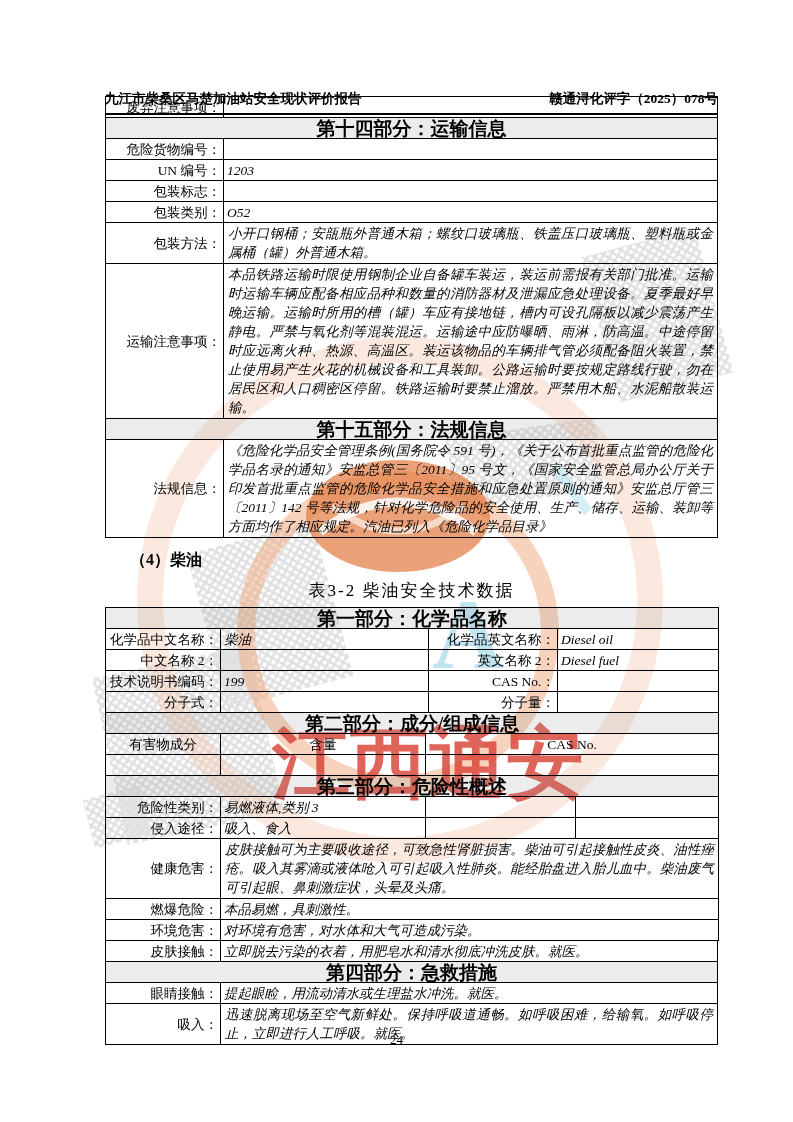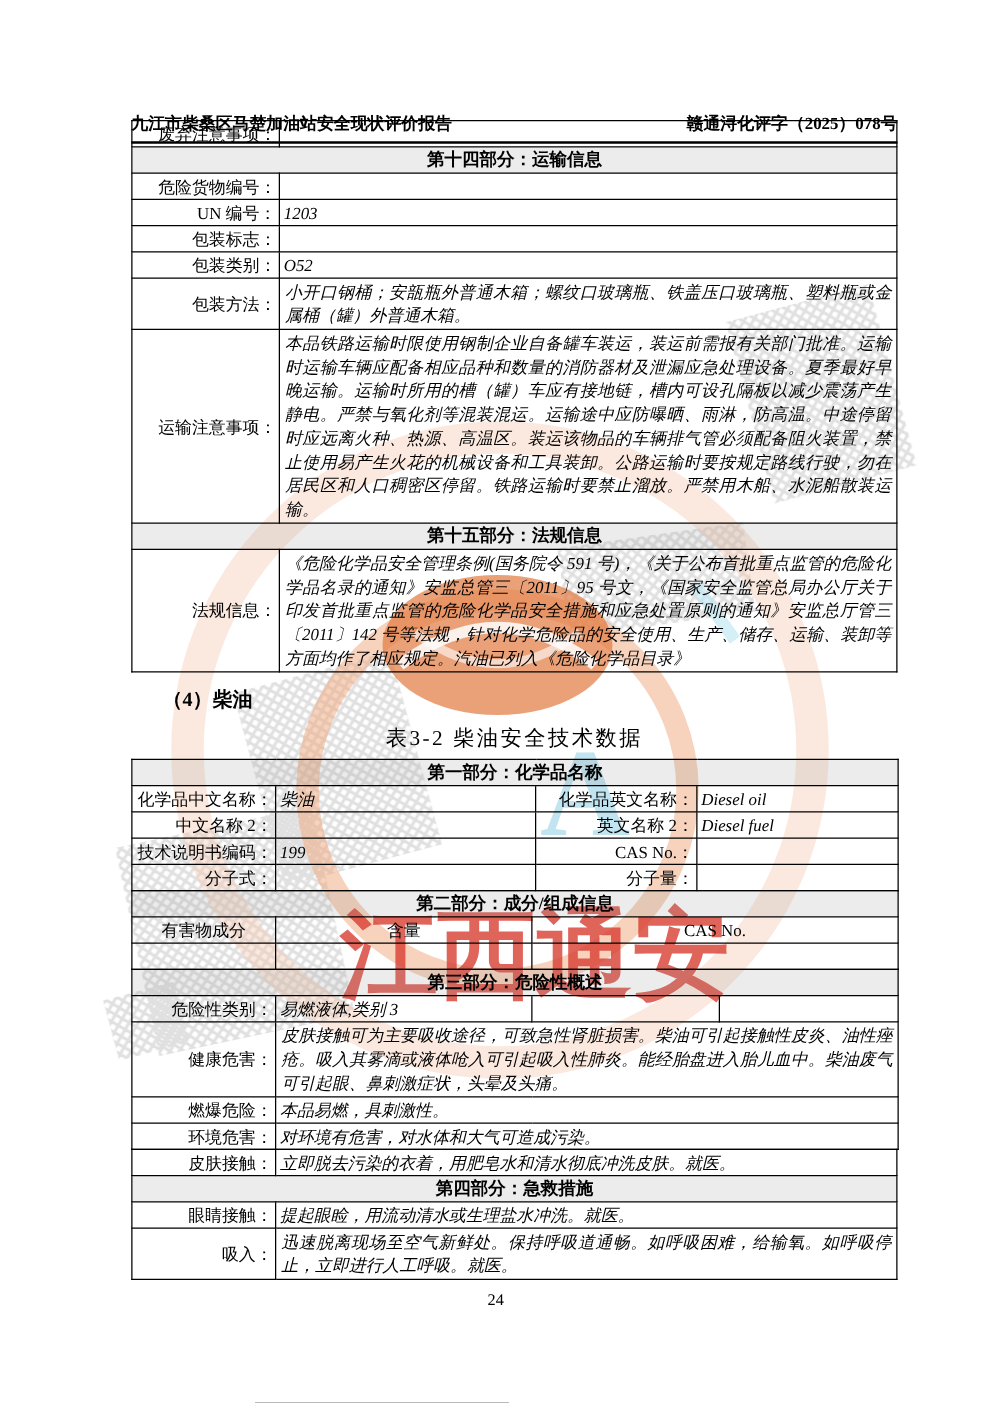--- a/index.html
+++ b/index.html
@@ -17,21 +17,21 @@
   .content { position:absolute; left:105px; top:97px; width:613px; z-index:1; }
   table.tbl { border-collapse:collapse; table-layout:fixed; width:613px; background:transparent; }
   table.tbl + table.tbl, .tblwrap table.tbl { margin-top:-1px; }
   .tbl td {
     border:1px solid #000; font-size:13.5px; line-height:19px;
     height:20px; vertical-align:middle; overflow:hidden; padding:0 3px;
   }
   td.lbl { text-align:right; padding-right:2px; }
   td.val { text-align:left;font-style:italic; }
   td.val.long { text-align:justify; padding:1px 4px; }
-  td.sec { text-align:center; font-weight:bold; background:rgba(150,150,150,0.18); font-size:14px; }
+  td.sec { text-align:center; font-weight:bold; background:rgba(150,150,150,0.18); font-size:19px; }
   td.ctr { text-align:center; }
   .diesel-heading { margin:12px 0 0 25px; font-size:16px; font-weight:bold; }
   .table-title { margin:8px 0 6px 0; text-align:center; font-size:17px; font-weight:normal; letter-spacing:2px; }
   .pageno { position:absolute; top:1032px; left:0; width:100%; text-align:center; font-size:13px; z-index:1; }
 </style>
 </head>
 <body>
 
 <div class="page">
 
@@ -192,20 +192,26 @@
           <tr>
         <td class="sec" colspan="4">第三部分：危险性概述</td>
       </tr>
       <tr>
         <td class="lbl">危险性类别：</td>
         <td class="val">易燃液体,类别 3</td>
         <td></td>
         <td></td>
       </tr>
       <tr>
+        <td class="lbl">侵入途径：</td>
+        <td class="val">吸入、食入</td>
+        <td></td>
+        <td></td>
+      </tr>
+      <tr>
         <td class="lbl">健康危害：</td>
         <td class="val long" colspan="3">皮肤接触可为主要吸收途径，可致急性肾脏损害。柴油可引起接触性皮炎、油性痤疮。吸入其雾滴或液体呛入可引起吸入性肺炎。能经胎盘进入胎儿血中。柴油废气可引起眼、鼻刺激症状，头晕及头痛。</td>
       </tr>
       <tr>
         <td class="lbl">燃爆危险：</td>
         <td class="val" colspan="3">本品易燃，具刺激性。</td>
       </tr>
       <tr>
         <td class="lbl">环境危害：</td>
         <td class="val" colspan="3">对环境有危害，对水体和大气可造成污染。</td>

